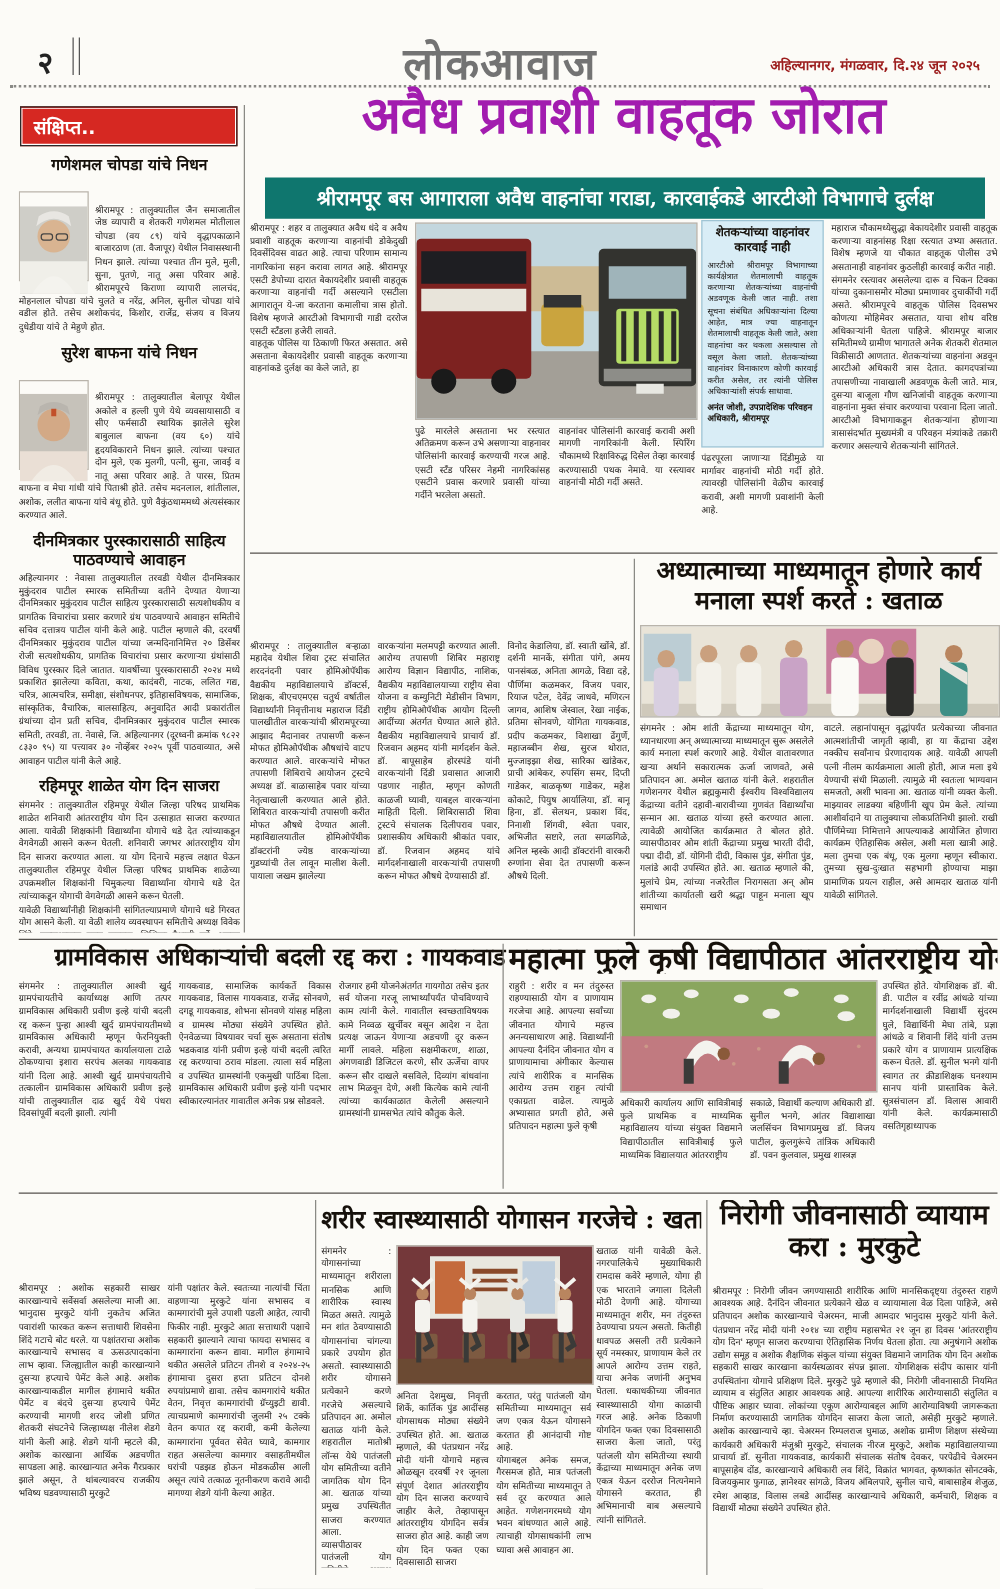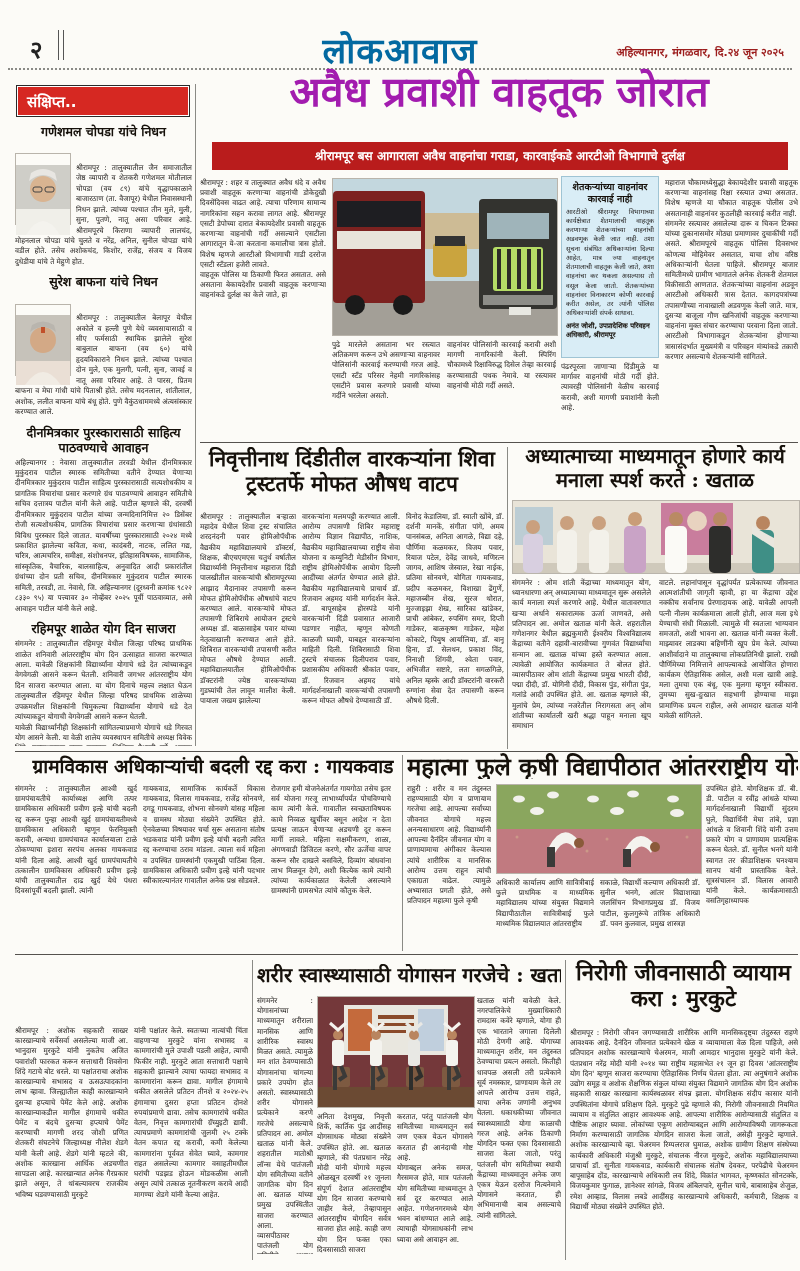--- a/index.html
+++ b/index.html
@@ -10,36 +10,36 @@
   .hl{position:absolute;font-weight:bold;text-align:center;color:#16110b;
       font-family:"DejaVu Serif",serif;line-height:1.18;overflow:hidden;}
   .vline{position:absolute;width:1px;background:#8a8a85;}
   .hline{position:absolute;height:1px;background:#55524e;}
   
   .pagenum{position:absolute;left:30px;top:32px;font-size:24px;font-weight:bold;
            font-family:"DejaVu Serif",serif;color:#222;}
   .pagenum-bars{position:absolute;left:58px;top:30px;width:4px;height:30px;
                 border-left:1.5px solid #555;border-right:1.5px solid #555;}
   .paper-title{position:absolute;left:0;top:26px;width:800px;text-align:center;
-               font-size:35px;font-weight:bold;color:#0369a1;
+               font-size:35px;font-weight:bold;color:#737373;
                font-family:"DejaVu Serif",serif;letter-spacing:1px;}
   .paper-date{position:absolute;right:16px;top:44px;font-size:11px;font-weight:bold;
               color:#9c1d1d;text-align:center;}
   .dotted-rule{position:absolute;left:8px;right:8px;top:68px;border-top:2px dotted #8a8a86;}
   
   #sidebar{position:absolute;left:15px;top:84px;width:177px;height:662px;overflow:hidden;}
   .kshipt{background:#d62822;border:1.5px solid #2a2a2a;box-shadow:0 0 0 1px #fff inset;
           color:#fff;font-weight:bold;font-size:15px;padding:5px 10px;margin:1px 2px 4px 1px;}
   .brief-hl{font-weight:bold;font-size:12.5px;text-align:center;color:#15100a;
             font-family:"DejaVu Serif",serif;margin:7px 0 3px 0;line-height:1.2;}
   .brief-body{font-size:7.2px;line-height:1.45;text-align:justify;color:#1d1a18;white-space:pre-line;}
   .portrait{float:left;width:54px;height:70px;margin:1px 5px 2px 0;border:1px solid #b9b4ab;}
   
-  .subhead{position:absolute;left:212px;top:142px;width:576px;background:#b91c1c;
-           color:#fff;font-weight:bold;font-size:12px;text-align:center;
+  .subhead{position:absolute;left:212px;top:142px;width:576px;background:#0f766e;
+           color:#fff;font-weight:bold;font-size:16px;text-align:center;
            padding:5px 0 6px 0;font-family:"DejaVu Serif",serif;}
   .infobox{position:absolute;left:561px;top:176px;width:98px;height:182px;
            background:#d9edf6;border:1px solid #9fc4d4;padding:3px 4px;box-sizing:border-box;
            overflow:hidden;}
   .infobox h4{margin:1px 0 3px 0;font-size:9.5px;text-align:center;color:#15100a;
               font-family:"DejaVu Serif",serif;line-height:1.25;}
   .infobox .ib-body{font-size:6.6px;line-height:1.4;text-align:justify;color:#1d1a18;}
   .infobox .ib-byline{font-size:6.8px;font-weight:bold;margin-top:3px;color:#15100a;}
   .photo{position:absolute;border:1px solid #b9b4ab;overflow:hidden;background:#ddd;}
   .photo svg{display:block;width:100%;height:100%;}
@@ -147,21 +147,20 @@
     <div class="ib-body">आरटीओ श्रीरामपूर विभागाच्या कार्यक्षेत्रात शेतमालाची वाहतूक करणाऱ्या शेतकऱ्यांच्या वाहनांची अडवणूक केली जात नाही. तशा सूचना संबंधित अधिकाऱ्यांना दिल्या आहेत, मात्र ज्या वाहनातून शेतमालाची वाहतूक केली जाते, अशा वाहनांचा कर थकला असल्यास तो वसूल केला जातो. शेतकऱ्यांच्या वाहनांवर विनाकारण कोणी कारवाई करीत असेल, तर त्यांनी पोलिस अधिकाऱ्यांशी संपर्क साधावा.</div>
     <div class="ib-byline">अनंत जोशी, उपप्रादेशिक परिवहन अधिकारी, श्रीरामपूर</div>
   </div>
   <div class="bodytxt" style="left:561px;top:362px;width:98px;height:76px">पंढरपूरला जाणाऱ्या दिंडीमुळे या मार्गावर वाहनांची मोठी गर्दी होते. त्यावरही पोलिसांनी वेळीच कारवाई करावी, अशी मागणी प्रवाशांनी केली आहे.</div>
 
   <div class="bodytxt" style="left:665px;top:178px;width:133px;height:260px">महाराज चौकामध्येसुद्धा बेकायदेशीर प्रवासी वाहतूक करणाऱ्या वाहनांसह रिक्षा रस्त्यात उभ्या असतात. विशेष म्हणजे या चौकात वाहतूक पोलीस उभे असतानाही वाहनांवर कुठलीही कारवाई करीत नाही.
 संगमनेर रस्त्यावर असलेल्या दारू व चिकन टिक्का यांच्या दुकानासमोर मोठ्या प्रमाणावर दुचाकींची गर्दी असते. श्रीरामपूरचे वाहतूक पोलिस दिवसभर कोणत्या मोहिमेवर असतात, याचा शोध वरिष्ठ अधिकाऱ्यांनी घेतला पाहिजे. श्रीरामपूर बाजार समितीमध्ये ग्रामीण भागातले अनेक शेतकरी शेतमाल विक्रीसाठी आणतात. शेतकऱ्यांच्या वाहनांना अडवून आरटीओ अधिकारी त्रास देतात. कागदपत्रांच्या तपासणीच्या नावाखाली अडवणूक केली जाते. मात्र, दुसऱ्या बाजूला गौण खनिजांची वाहतूक करणाऱ्या वाहनांना मुक्त संचार करण्याचा परवाना दिला जातो. आरटीओ विभागाकडून शेतकऱ्यांना होणाऱ्या त्रासासंदर्भात मुख्यमंत्री व परिवहन मंत्र्यांकडे तक्रारी करणार असल्याचे शेतकऱ्यांनी सांगितले.</div>
 
   <div class="hline" style="left:200px;top:442px;width:598px"></div>
 
-  <div class="hl" style="left:200px;top:447px;width:304px;font-size:21px;height:60px">निवृत्तीनाथ दिंडीतील वारकऱ्यांना शिवा ट्रस्टतर्फे मोफत औषध वाटप</div>
   <div class="bodytxt" style="left:200px;top:512px;width:96px;height:236px">श्रीरामपूर : तालुक्यातील बऱ्हाळा महादेव येथील शिवा ट्रस्ट संचालित शरदनंदनी पवार होमिओपॅथीक वैद्यकीय महाविद्यालयाचे डॉक्टर्स, शिक्षक, बीएचएमएस चतुर्थ वर्षातील विद्यार्थ्यांनी निवृत्तीनाथ महाराज दिंडी पालखीतील वारकऱ्यांची श्रीरामपूरच्या आझाद मैदानावर तपासणी करून मोफत होमिओपॅथीक औषधांचे वाटप करण्यात आले. वारकऱ्यांचे मोफत तपासणी शिबिराचे आयोजन ट्रस्टचे अध्यक्ष डॉ. बाळासाहेब पवार यांच्या नेतृत्वाखाली करण्यात आले होते. शिबिरात वारकऱ्यांची तपासणी करीत मोफत औषधे देण्यात आली. महाविद्यालयातील होमिओपॅथीक डॉक्टरांनी ज्येष्ठ वारकऱ्यांच्या गुडघ्यांची तेल लावून मालीश केली. पायाला जखम झालेल्या</div>
   <div class="bodytxt" style="left:302px;top:512px;width:98px;height:236px">वारकऱ्यांना मलमपट्टी करण्यात आली. आरोग्य तपासणी शिबिर महाराष्ट्र आरोग्य विज्ञान विद्यापीठ, नाशिक, वैद्यकीय महाविद्यालयाच्या राष्ट्रीय सेवा योजना व कम्युनिटी मेडीसीन विभाग, राष्ट्रीय होमिओपॅथीक आयोग दिल्ली आदींच्या अंतर्गत घेण्यात आले होते. वैद्यकीय महाविद्यालयाचे प्राचार्य डॉ. रिजवान अहमद यांनी मार्गदर्शन केले. डॉ. बापूसाहेब होरस्पंडे यांनी वारकऱ्यांनी दिंडी प्रवासात आजारी पडणार नाहीत, म्हणून कोणती काळजी घ्यावी, याबद्दल वारकऱ्यांना माहिती दिली. शिबिरासाठी शिवा ट्रस्टचे संचालक दिलीपराव पवार, प्रशासकीय अधिकारी श्रीकांत पवार, डॉ. रिजवान अहमद यांचे मार्गदर्शनाखाली वारकऱ्यांची तपासणी करून मोफत औषधे देण्यासाठी डॉ.</div>
   <div class="bodytxt" style="left:406px;top:512px;width:98px;height:236px">विनोद केडालिया, डॉ. स्वाती खोंबे, डॉ. दर्शनी मानकें, संगीता पांगे, अमय पानसंबळ, अनिता आगळे, विद्या दहे, पौर्णिमा कळमकर, विजय पवार, रियाज पटेल, देवेंद्र जाधवे, मणिरत्न जागव, आशिष जेस्वाल, रेखा नाईक, प्रतिमा सोनवणे, योगिता गायकवाड, प्रदीप कळमकर, विशाखा ढेंगुर्णे, महाजब्बीन शेख, सुरज थोरात, मुज्जाइझा शेख, सारिका खांडेकर, प्राची आंबेकर, रुपसिंग समर, दिप्ती गाडेकर, बाळकृष्ण गाडेकर, महेश कोकाटे, पियुष आर्यालिया, डॉ. बानू हिना, डॉ. सेलथन, प्रकाश विंद, निनाशी शिंगवी, श्वेता पवार, अभिजीत सष्टारे, लता सगळगिळे, अनिल म्हस्के आदी डॉक्टरांनी वारकरी रुग्णांना सेवा देत तपासणी करून औषधे दिली.</div>
 
   <div class="vline" style="left:507px;top:447px;height:302px"></div>
 
   <div class="hl" style="left:512px;top:445px;width:286px;font-size:20px;height:52px">अध्यात्माच्या माध्यमातून होणारे कार्य मनाला स्पर्श करते : खताळ</div>
   <div class="photo" style="left:512px;top:500px;width:286px;height:72px">
     <svg viewBox="0 0 286 72">
       <rect width="286" height="72" fill="#e9e4d8"></rect>
@@ -186,21 +185,21 @@
           <rect x="239" y="29" width="22" height="43" rx="5" fill="#3f8f86"></rect>
         <path d="M239 33 l22 14 v-10 l-22 -12 z" fill="#e9e6de"></path>
       </g>
     </svg>
   </div>
   <div class="bodytxt" style="left:512px;top:578px;width:139px;height:170px">संगमनेर : ओम शांती केंद्राच्या माध्यमातून योग, ध्यानधारणा अन् अध्यात्माच्या माध्यमातून सुरू असलेले कार्य मनाला स्पर्श करणारे आहे. येथील वातावरणात खऱ्या अर्थाने सकारात्मक ऊर्जा जाणवते, असे प्रतिपादन आ. अमोल खताळ यांनी केले. शहरातील गणेशनगर येथील ब्रह्मकुमारी ईश्वरीय विश्वविद्यालय केंद्राच्या वतीने दहावी-बारावीच्या गुणवंत विद्यार्थ्यांचा सन्मान आ. खताळ यांच्या हस्ते करण्यात आला. त्यावेळी आयोजित कार्यक्रमात ते बोलत होते. व्यासपीठावर ओम शांती केंद्राच्या प्रमुख भारती दीदी, पद्मा दीदी, डॉ. योगिनी दीदी, विकास पुंड, संगीता पुंड, गलांडे आदी उपस्थित होते. आ. खताळ म्हणाले की, मुलांचे प्रेम, त्यांच्या नजरेतील निरागसता अन् ओम शांतीच्या कार्यातली खरी श्रद्धा पाहून मनाला खूप समाधान</div>
   <div class="bodytxt" style="left:659px;top:578px;width:139px;height:170px">वाटले. लहानांपासून वृद्धांपर्यंत प्रत्येकाच्या जीवनात आत्मशांतीची जागृती व्हावी, हा या केंद्राचा उद्देश नक्कीच सर्वांनाच प्रेरणादायक आहे. यावेळी आपली पत्नी नीलम कार्यक्रमाला आली होती, आज मला इथे येण्याची संधी मिळाली. त्यामुळे मी स्वतःला भाग्यवान समजतो, अशी भावना आ. खताळ यांनी व्यक्त केली. माझ्यावर लाडक्या बहिणींनी खूप प्रेम केले. त्यांच्या आशीर्वादाने या तालुक्याचा लोकप्रतिनिधी झालो. राखी पौर्णिमेच्या निमित्ताने आपल्याकडे आयोजित होणारा कार्यक्रम ऐतिहासिक असेल, अशी मला खात्री आहे. मला तुमचा एक बंधू, एक मुलगा म्हणून स्वीकारा. तुमच्या सुख-दुःखात सहभागी होण्याचा माझा प्रामाणिक प्रयत्न राहील, असे आमदार खताळ यांनी यावेळी सांगितले.</div>
 
   <div class="hline" style="left:15px;top:751px;width:783px"></div>
 
-  <div class="hl" style="left:20px;top:755px;width:386px;font-size:19px;height:26px;white-space:nowrap">ग्रामविकास अधिकाऱ्यांची बदली रद्द करा : गायकवाड</div>
+  <div class="hl" style="left:31px;top:755px;width:386px;font-size:19px;height:26px;white-space:nowrap">ग्रामविकास अधिकाऱ्यांची बदली रद्द करा : गायकवाड</div>
   <div class="bodytxt" style="left:15px;top:784px;width:122px;height:164px">संगमनेर : तालुक्यातील आश्वी खुर्द ग्रामपंचायतीचे कार्याध्यक्ष आणि तत्पर ग्रामविकास अधिकारी प्रवीण इल्हे यांची बदली रद्द करून पुन्हा आश्वी खुर्द ग्रामपंचायतीमध्ये ग्रामविकास अधिकारी म्हणून फेरनियुक्ती करावी, अन्यथा ग्रामपंचायत कार्यालयाला टाळे ठोकण्याचा इशारा सरपंच अलका गायकवाड यांनी दिला आहे. आश्वी खुर्द ग्रामपंचायतीचे तत्कालीन ग्रामविकास अधिकारी प्रवीण इल्हे यांची तालुक्यातील दाढ खुर्द येथे पंधरा दिवसांपूर्वी बदली झाली. त्यांनी</div>
   <div class="bodytxt" style="left:143px;top:784px;width:122px;height:164px">गायकवाड, सामाजिक कार्यकर्ते विकास गायकवाड, विलास गायकवाड, राजेंद्र सोनवणे, दगडू गायकवाड, शोभना सोनवणे यांसह महिला व ग्रामस्थ मोठ्या संख्येने उपस्थित होते. ऐनवेळच्या विषयावर चर्चा सुरू असताना संतोष भडकवाड यांनी प्रवीण इल्हे यांची बदली त्वरित रद्द करण्याचा ठराव मांडला. त्याला सर्व महिला व उपस्थित ग्रामस्थांनी एकमुखी पाठिंबा दिला. ग्रामविकास अधिकारी प्रवीण इल्हे यांनी पदभार स्वीकारल्यानंतर गावातील अनेक प्रश्न सोडवले.</div>
   <div class="bodytxt" style="left:271px;top:784px;width:120px;height:164px">रोजगार हमी योजनेअंतर्गत गायगोठा तसेच इतर सर्व योजना गरजू लाभार्थ्यांपर्यंत पोचविण्याचे काम त्यांनी केले. गावातील स्वच्छताविषयक कामे निव्वळ खुर्चीवर बसून आदेश न देता प्रत्यक्ष जाऊन येणाऱ्या अडचणी दूर करून मार्गी लावले. महिला सक्षमीकरण, शाळा, अंगणवाडी डिजिटल करणे, सौर ऊर्जेचा वापर करून सौर दाखले बसविले, दिव्यांग बांधवांना लाभ मिळवून देणे, अशी कित्येक कामे त्यांनी त्यांच्या कार्यकाळात केलेली असल्याने ग्रामस्थांनी ग्रामसभेत त्यांचे कौतुक केले.</div>
 
   <div class="vline" style="left:402px;top:755px;height:196px"></div>
 
   <div class="hl" style="left:407px;top:753px;width:391px;font-size:24px;height:26px;white-space:nowrap">महात्मा फुले कृषी विद्यापीठात आंतरराष्ट्रीय योगदिन उत्साहात</div>
   <div class="bodytxt" style="left:407px;top:784px;width:84px;height:164px">राहुरी : शरीर व मन तंदुरुस्त राहण्यासाठी योग व प्राणायाम गरजेचा आहे. आपल्या सर्वांच्या जीवनात योगाचे महत्त्व अनन्यसाधारण आहे. विद्यार्थ्यांनी आपल्या दैनंदिन जीवनात योग व प्राणायामाचा अंगीकार केल्यास त्यांचे शारीरिक व मानसिक आरोग्य उत्तम राहून त्यांची एकाग्रता वाढेल. त्यामुळे अभ्यासात प्रगती होते, असे प्रतिपादन महात्मा फुले कृषी</div>
   <div class="photo" style="left:496px;top:784px;width:204px;height:88px">
     <svg viewBox="0 0 204 88">

